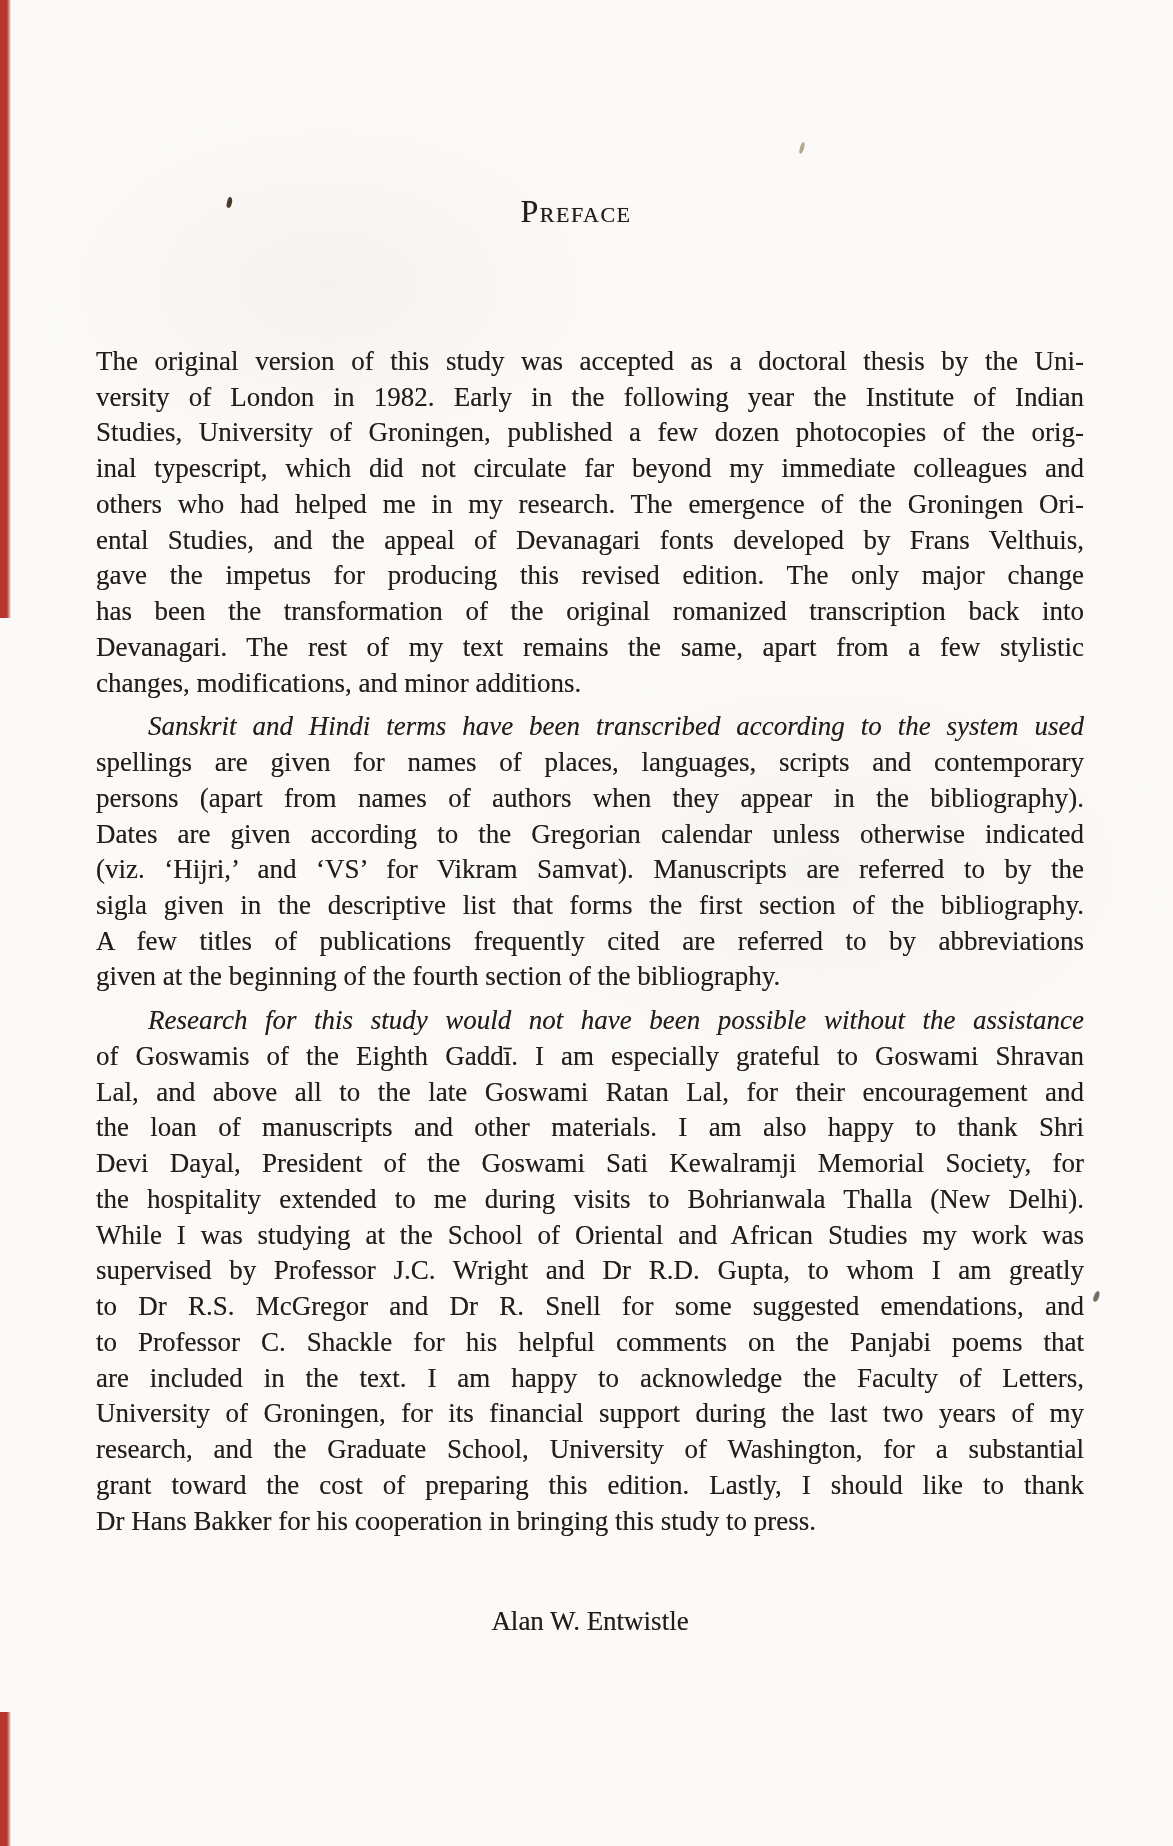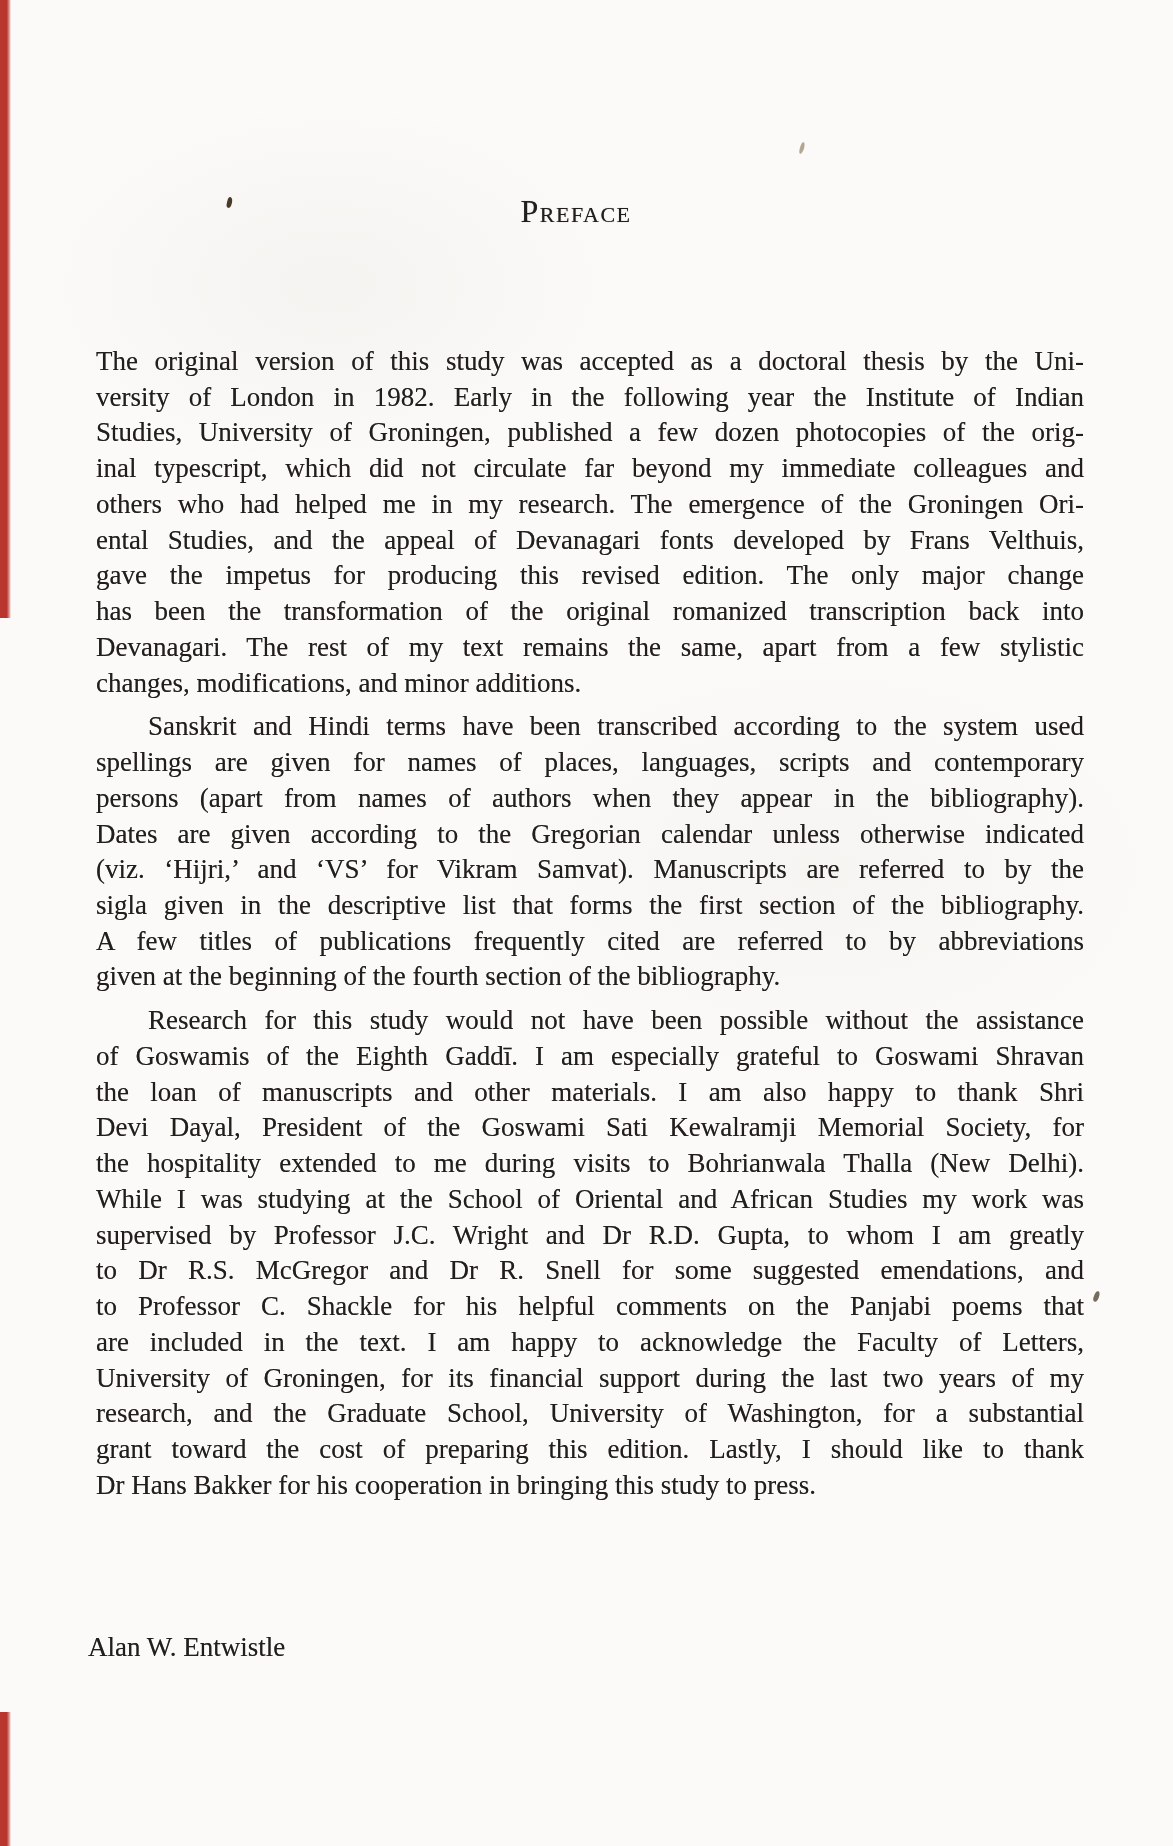--- a/index.html
+++ b/index.html
@@ -51,31 +51,30 @@
   }
   .para { margin: 8px; padding: 0; }
   .line {
     text-align: justify;
     text-align-last: justify;
     white-space: normal;
     height: 35.74px;
     overflow: visible;
   }
   .line.last { text-align-last: left; }
-  .line.first { text-indent: 52px; }
+  .line.first { text-indent: 52px; font-style: italic; }
   .line i { font-style: italic; }
 
   .signature {
     position: absolute;
     top: 1603px; left: 88px; width: 1004px;
-    text-align: left;
+    text-align: center;
     font-size: 27px;
     line-height: 36px;
     text-shadow: 0 0 0.6px rgba(20,16,12,0.5);
-    margin-top: 26px;
   }
 
   
   .speck { position: absolute; border-radius: 45% 55% 50% 50%; }
   .s1 { left: 227px; top: 197px; width: 5px; height: 11px; background: #4a3a28; transform: rotate(14deg); }
   .s2 { left: 800px; top: 142px; width: 4px; height: 12px; background: #9a8b6d; opacity: .75; transform: rotate(18deg); }
   .s3 { left: 1094px; top: 1291px; width: 5px; height: 11px; background: #5d5242; opacity: .85; transform: rotate(22deg); }
 </style>
 </head>
 <body>
@@ -109,20 +108,21 @@
         <div class="line"><span>persons (apart from names of authors when they appear in the bibliography).</span></div>
         <div class="line"><span>Dates are given according to the Gregorian calendar unless otherwise indicated</span></div>
         <div class="line"><span>(viz. ‘Hijri,’ and ‘VS’ for Vikram Samvat). Manuscripts are referred to by the</span></div>
         <div class="line"><span>sigla given in the descriptive list that forms the first section of the bibliography.</span></div>
         <div class="line"><span>A few titles of publications frequently cited are referred to by abbreviations</span></div>
         <div class="line last"><span>given at the beginning of the fourth section of the bibliography.</span></div>
       </div>
       <div class="para">
         <div class="line first"><span>Research for this study would not have been possible without the assistance</span></div>
         <div class="line"><span>of Goswamis of the Eighth Gaddī. I am especially grateful to Goswami Shravan</span></div>
+        <div class="line"><span>Lal, and above all to the late Goswami Ratan Lal, for their encouragement and</span></div>
         <div class="line"><span>the loan of manuscripts and other materials. I am also happy to thank Shri</span></div>
         <div class="line"><span>Devi Dayal, President of the Goswami Sati Kewalramji Memorial Society, for</span></div>
         <div class="line"><span>the hospitality extended to me during visits to Bohrianwala Thalla (New Delhi).</span></div>
         <div class="line"><span>While I was studying at the School of Oriental and African Studies my work was</span></div>
         <div class="line"><span>supervised by Professor J.C. Wright and Dr R.D. Gupta, to whom I am greatly</span></div>
         <div class="line"><span>to Dr R.S. McGregor and Dr R. Snell for some suggested emendations, and</span></div>
         <div class="line"><span>to Professor C. Shackle for his helpful comments on the Panjabi poems that</span></div>
         <div class="line"><span>are included in the text. I am happy to acknowledge the Faculty of Letters,</span></div>
         <div class="line"><span>University of Groningen, for its financial support during the last two years of my</span></div>
         <div class="line"><span>research, and the Graduate School, University of Washington, for a substantial</span></div>

